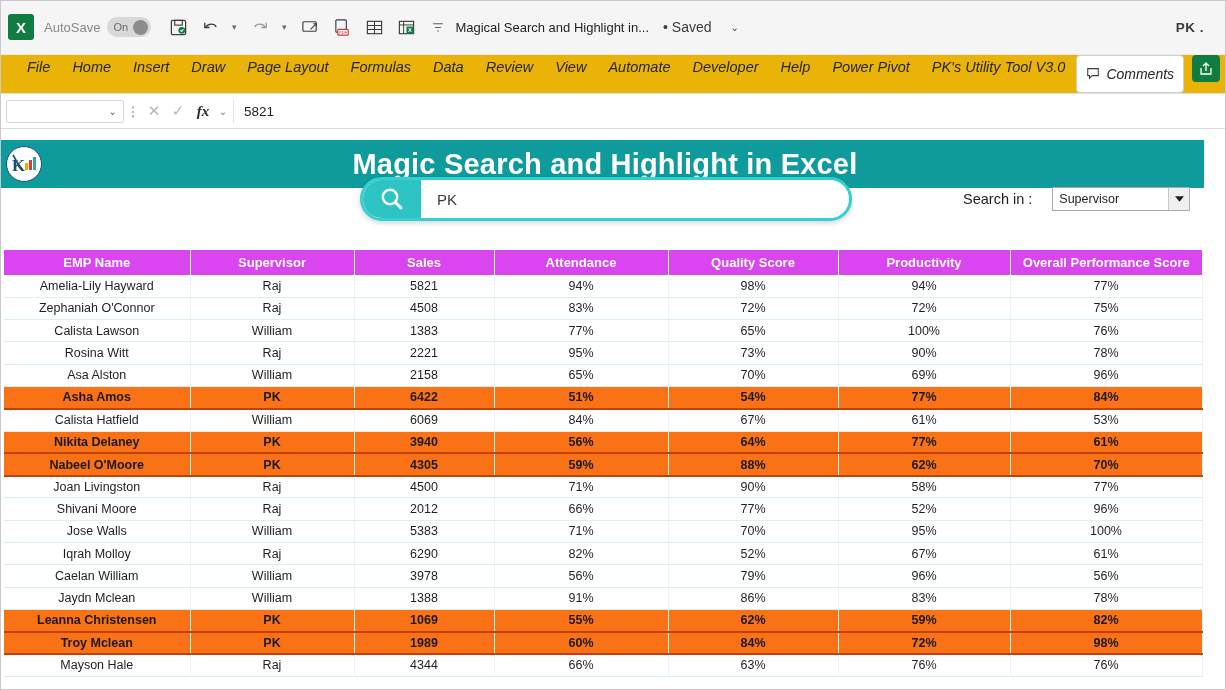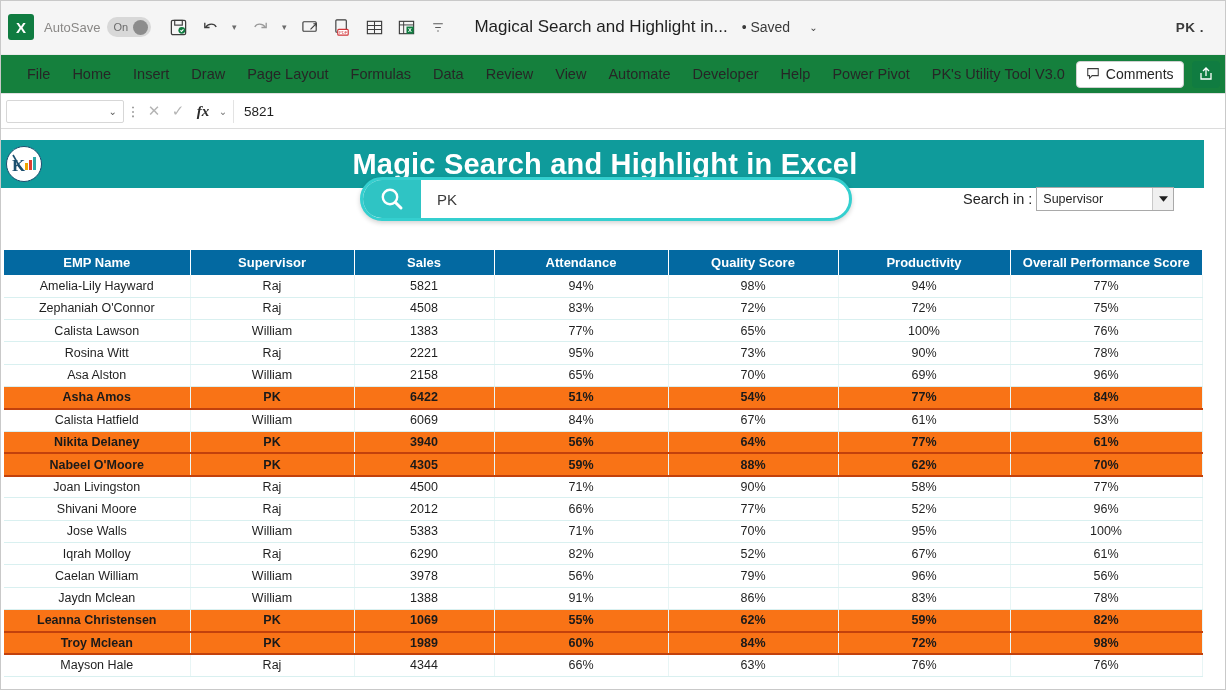--- a/index.html
+++ b/index.html
@@ -37,39 +37,40 @@
   .toggle .knob {
     width: 15px; height: 15px; border-radius: 50%; background: #8c8c8c;
     position: absolute; right: 3px;
   }
   .qicon {
     width: 30px; height: 30px; display: flex; align-items: center; justify-content: center;
     margin-right: 2px; flex: 0 0 30px; color: #4a4a4a;
   }
   .qicon svg { display: block; }
   .qicon-caret { width: 14px; flex: 0 0 14px; display:flex; align-items:center; justify-content:center; color:#6b6b6b; font-size:9px; margin-right:4px;}
-  .doc-title { font-size: 17px; color: #1f1f1f; margin-left: 19px; white-space: nowrap; }
+  .doc-title { font-size: 13px; color: #1f1f1f; margin-left: 0; white-space: nowrap; }
   .saved-state { font-size: 14px; color: #3b3b3b; margin-left: 14px; white-space: nowrap; display:flex; align-items:center; gap:19px;}
   .saved-state .chev { font-size: 10px; color:#444; }
   .tsearch {
     flex: 0 0 385px; height: 32px; margin-left: 26px;
     background: #ffffff; border: 1px solid #e2e2e2; border-radius: 4px;
     display: flex; align-items: center; padding: 0 10px; gap: 10px;
   }
   .tsearch .ph { font-size: 14px; color: #616161; }
   .acct { margin-left: auto; font-size: 13.5px; color: #3b3b3b; font-weight: bold; letter-spacing:.5px; padding-right: 12px;}
 
   
   .ribbon {
     height: 39px; flex: 0 0 39px;
-    background: #15803d;
-    display: flex; align-items: center;
+    background: #eab308;
+    display: flex; 
     padding: 0 6px 0 16px;
     border-bottom: 1px solid #e0e0e0;
     position: relative;
+    font-style: italic;
   }
   .rtab {
     font-size: 14.5px; color: #262626;
     padding: 4px 11px; border-radius: 4px; white-space: nowrap;
   }
   .ribbon .spacer { flex: 1 1 auto; }
   .comments-btn {
     display: flex; align-items: center; gap: 6px;
     border: 1px solid #d0d0d0; border-radius: 4px; background: #fff;
     padding: 4px 9px; font-size: 14px; color: #262626; white-space: nowrap;
@@ -132,38 +133,38 @@
     display: flex; align-items: center; overflow: hidden;
     box-shadow: 0 2px 5px rgba(0,0,0,0.18);
   }
   .search-icon-box {
     width: 58px; height: 100%; background: #2fc4c4;
     display: flex; align-items: center; justify-content: center; flex: 0 0 58px;
   }
   .search-value { padding-left: 16px; font-size: 15px; color: #3b3b3b; }
   .searchin {
     position: absolute; left: 963px; top: 10px;
-    display: flex; align-items: center; gap: 4px;
+    display: flex; align-items: center; gap: 20px;
   }
   .searchin-label { font-size: 14.5px; color: #1f1f1f; }
   .dropdown {
     width: 138px; height: 24px; border: 1px solid #a9a9a9; background: #fff;
     display: flex; align-items: center; justify-content: space-between;
     padding-left: 6px; font-size: 12.5px; color: #1f1f1f;
   }
   .dropdown .arrowbox {
     width: 21px; height: 22px; background: #f0f0f0; border-left: 1px solid #c9c9c9;
     display: flex; align-items: center; justify-content: center;
   }
 
   
   .tablewrap { position: absolute; left: 4px; top: 121px; width: 1198px; }
   table.grid { border-collapse: collapse; width: 1198px; table-layout: fixed; }
   table.grid th {
-    background: #0369a1; color: #ffffff; font-size: 13px; font-weight: bold;
+    background: #d946ef; color: #ffffff; font-size: 13px; font-weight: bold;
     height: 25px; padding: 0; text-align: center;
     border-right: 1px solid #ffffff;
   }
   table.grid th:last-child { border-right: none; }
   table.grid td {
     height: 22.3px; padding: 0 4px; font-size: 12.5px; color: #1f1f1f;
     text-align: center; border-bottom: 1px solid #d9f0f0;
     border-right: 1px solid #e8f5f5;
     white-space: nowrap; overflow: hidden;
   }

